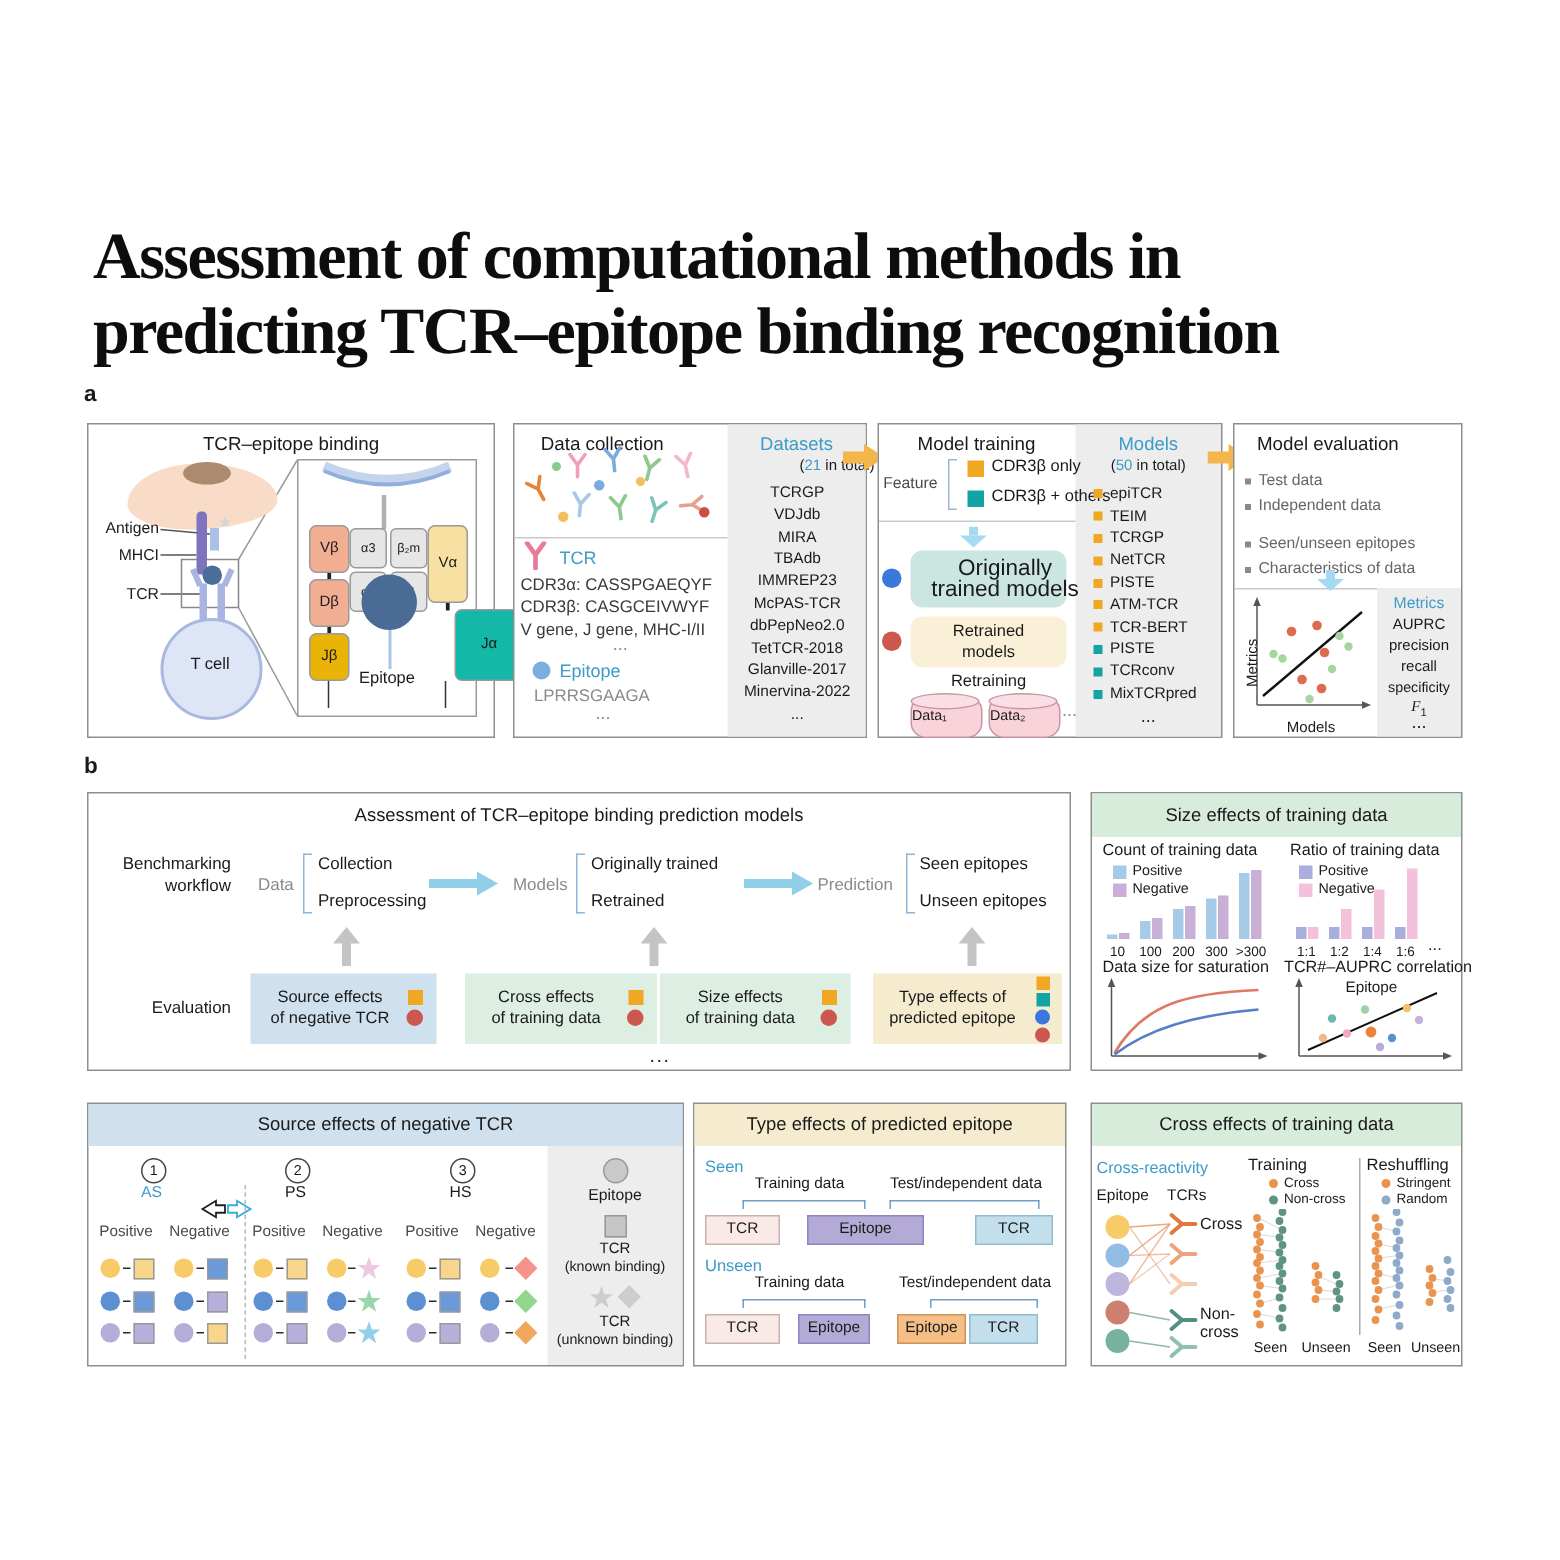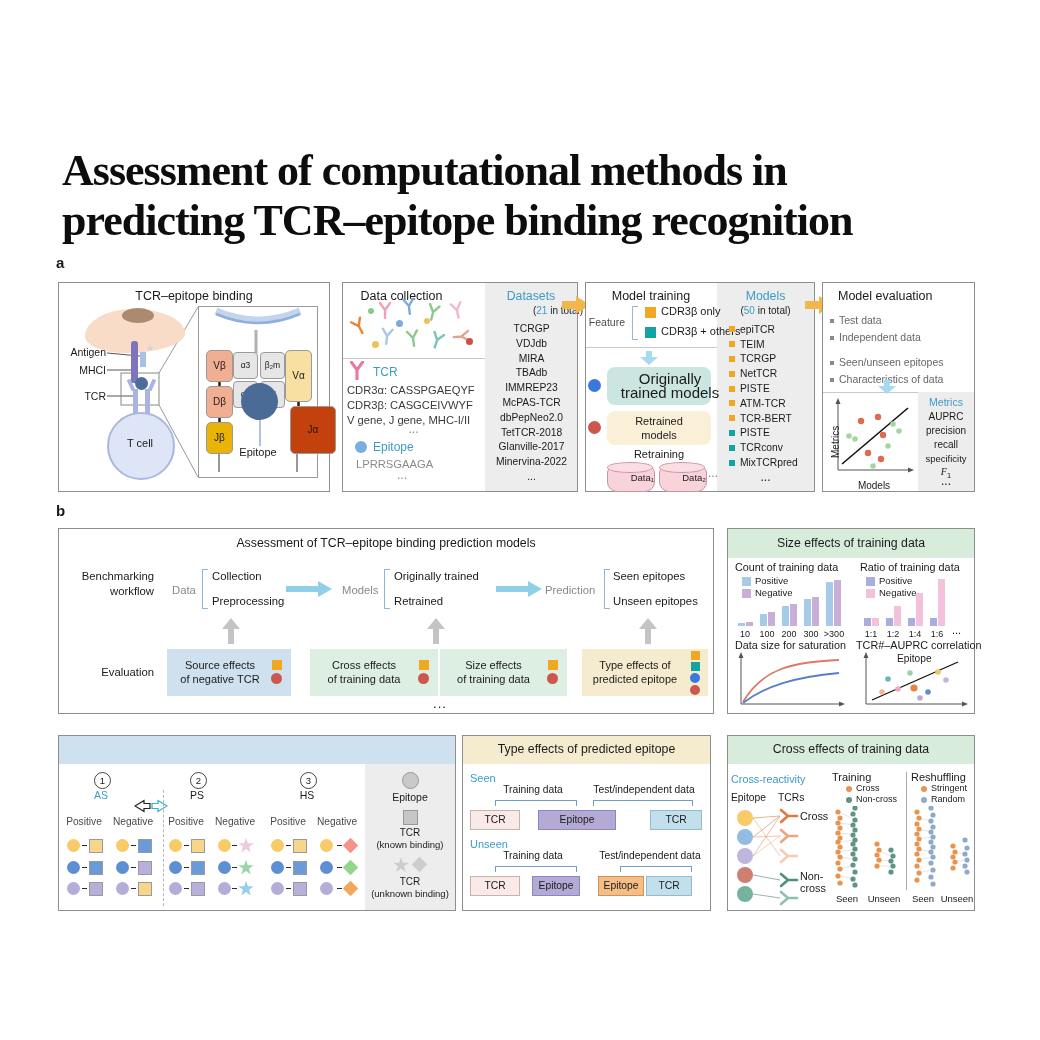--- a/index.html
+++ b/index.html
@@ -34,21 +34,21 @@
   .pc{width:13px;height:13px;border-radius:50%;flex:none}
   .ps{width:12px;height:12px;border:1px solid #9a9a9a;flex:none}
   .pstar{width:16px;height:16px;flex:none;clip-path:polygon(50% 2%,62% 36%,98% 36%,69% 58%,80% 94%,50% 72%,20% 94%,31% 58%,2% 36%,38% 36%)}
   .pdia{width:11px;height:11px;transform:rotate(45deg);flex:none}
   .dash{width:5px;height:1.6px;background:#2a2a2a;flex:none}
   .fy{background:#f6cb68}.fb{background:#5d8fd3}.fp{background:#b4add8}
   .sy{background:#f7d68c}.sb{background:#6b9ad8}.sp{background:#b7b0da}
   .stp{background:#eec9e2}.stg{background:#9ad6ac}.stb{background:#93cfe9}
   .dsa{background:#f5928a}.dgr{background:#93d68b}.dor{background:#f2a85c}
   .chainbox{position:absolute;border:1px solid #9a9a9a;box-sizing:border-box;text-align:center;border-radius:5px}
-  .cyl{position:absolute;width:46px;height:19px;background:#f9d3da;border:1px solid #c795a5;border-radius:7px 7px 10px 10px;text-align:right;font-size:9.5px;padding-top:5px}
+  .cyl{position:absolute;width:46px;height:19px;background:#f9d3da;border:1px solid #c795a5;border-radius:7px 7px 10px 10px;text-align:left;font-size:9.5px;padding-top:5px}
   .cyl:before{content:"";position:absolute;left:-1px;top:-5px;width:44px;height:9px;border:1px solid #c795a5;border-radius:50%;background:#fbdde4}
   .evt{position:absolute;text-align:center;font-size:11px;line-height:13.5px}
   .circnum{position:absolute;width:15px;height:15px;border:1.2px solid #444;border-radius:50%;text-align:center;font-size:9.5px;line-height:15px}
 </style>
 </head>
 <body>
 
 <div class="fig">
 
   <div class="t serifTitle" style="left:62px;top:146px">Assessment of computational methods in</div>
@@ -95,21 +95,21 @@
 
   <div class="abs" style="left:198px;top:306px;width:120px;height:172px;border:1px solid #9a9a9a;box-sizing:border-box"></div>
   <div class="chainbox" style="left:233px;top:352px;width:25px;height:27px;background:#e6e6e6;font-size:8.5px;line-height:25px;border-radius:4px">α3</div>
   <div class="chainbox" style="left:260px;top:352px;width:25px;height:27px;background:#e6e6e6;font-size:8.5px;line-height:25px;border-radius:4px">β₂m</div>
   <div class="chainbox" style="left:233px;top:381px;width:25px;height:27px;background:#e6e6e6;font-size:8.5px;line-height:25px;border-radius:4px">α2</div>
   <div class="chainbox" style="left:260px;top:381px;width:25px;height:27px;background:#e6e6e6;font-size:8.5px;line-height:25px;border-radius:4px">α1</div>
   <div class="chainbox" style="left:206px;top:350px;width:27px;height:32px;background:#f2ae92;font-size:10px;line-height:30px">Vβ</div>
   <div class="chainbox" style="left:206px;top:386px;width:27px;height:32px;background:#f2ae92;font-size:10px;line-height:30px">Dβ</div>
   <div class="chainbox" style="left:206px;top:422px;width:27px;height:32px;background:#eab308;font-size:10px;line-height:30px">Jβ</div>
   <div class="chainbox" style="left:285px;top:350px;width:27px;height:52px;background:#f8dfa2;font-size:10px;line-height:50px">Vα</div>
-  <div class="chainbox" style="left:290px;top:406px;width:46px;height:48px;background:#c2410c;font-size:10px;line-height:46px">Jα</div>
+  <div class="chainbox" style="left:303px;top:406px;width:46px;height:48px;background:#14b8a6;font-size:10px;line-height:46px">Jα</div>
   <div class="cir" style="left:241px;top:383px;width:37px;height:37px;background:#4a6b96"></div>
   <div class="t c" style="left:198px;top:446px;width:120px;font-size:11px">Epitope</div>
 
   <div class="box" style="left:342px;top:282px;width:236px;height:210px"></div>
   <div class="panelbg" style="left:485px;top:283px;width:92px;height:208px"></div>
   <div class="t c" style="left:342px;top:289px;width:119px;font-size:12.5px">Data collection</div>
 
   <svg class="abs" style="left:378px;top:302px" width="14" height="17" viewBox="0 0 14 17">
       <path d="M2 1 L7 8 M12 1 L7 8 M7 8 V16" stroke="#f2a0b5" stroke-width="2.4" fill="none" stroke-linecap="round"></path>
     </svg>
@@ -445,20 +445,21 @@
     <circle cx="56" cy="36" r="3.6" fill="#e8823c"></circle>
       <circle cx="70" cy="40" r="2.8" fill="#5d8fd3"></circle>
     <circle cx="62" cy="46" r="2.8" fill="#b4add8"></circle>
       <circle cx="88" cy="28" r="2.8" fill="#c5b3de"></circle>
     <circle cx="80" cy="20" r="2.8" fill="#f2c26a"></circle>
   </svg>
   <div class="t" style="left:897px;top:653px;font-size:10.2px">Epitope</div>
 
   <div class="box" style="left:58px;top:735px;width:398px;height:176px"></div>
   <div class="hdr" style="left:59px;top:736px;width:396px;height:28px;background:#cfe0ee"></div>
+  <div class="t c" style="left:59px;top:742px;width:396px;font-size:12.3px">Source effects of negative TCR</div>
   <div class="panelbg" style="left:365px;top:764px;width:90px;height:146px"></div>
 
   <div class="circnum" style="left:94px;top:772px">1</div>
   <div class="t c blue" style="left:86px;top:789px;width:30px;font-size:10.5px">AS</div>
   <div class="circnum" style="left:190px;top:772px">2</div>
   <div class="t c" style="left:182px;top:789px;width:30px;font-size:10.5px">PS</div>
   <div class="circnum" style="left:300px;top:772px">3</div>
   <div class="t c" style="left:292px;top:789px;width:30px;font-size:10.5px">HS</div>
 
   <svg class="abs" style="left:134px;top:799px" width="34" height="14" viewBox="0 0 34 14">

